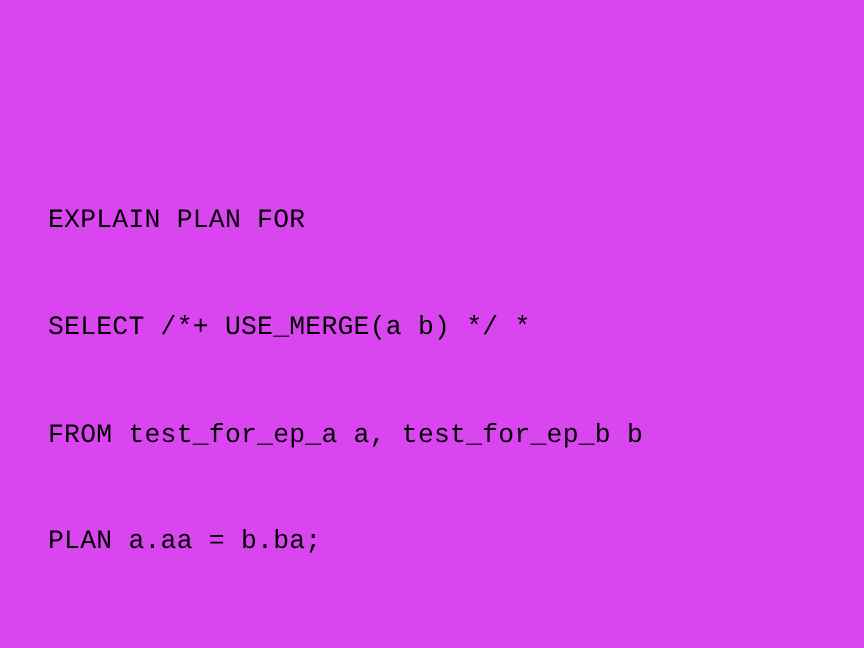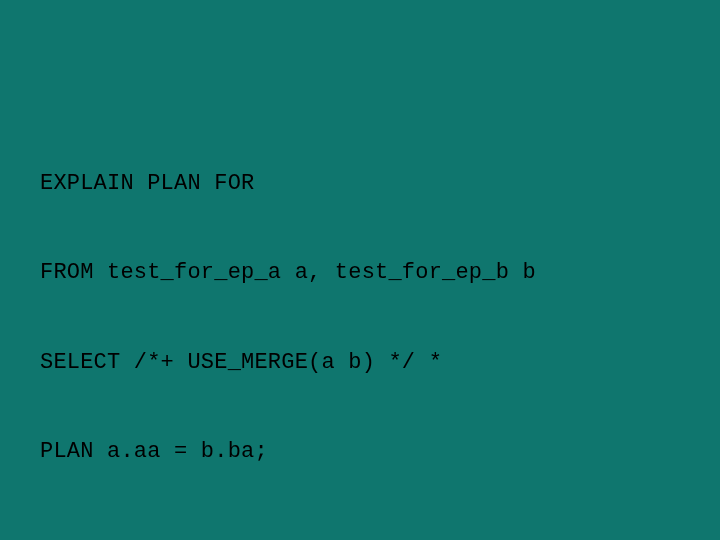--- a/index.html
+++ b/index.html
@@ -8,36 +8,36 @@
     width: 720px;
     height: 540px;
     background: #fff;
     font-family: "Arial", "Helvetica", sans-serif;
   }
   .slide {
     box-sizing: border-box;
     width: 720px;
     height: 540px;
     padding: 110px 40px 0 40px;
-    background: #0f766e;
+    background: #d946ef;
   }
   .sql-block {
     font-family: "MS Gothic", "SimSun", "Courier New", monospace;
     font-size: 22px;
     line-height: 1.35;
     color: #000;
     letter-spacing: 0.2px;
     white-space: pre;
   }
 </style>
 </head>
 <body>
 
 <div class="slide">
 
   <div class="sql-block">
     <div>EXPLAIN PLAN FOR</div>
+    <div>SELECT /*+ USE_MERGE(a b) */ *</div>
     <div>FROM test_for_ep_a a, test_for_ep_b b</div>
-    <div>SELECT /*+ USE_MERGE(a b) */ *</div>
     <div>PLAN a.aa = b.ba;</div>
   </div>
 
 </div>
 
 </body></html>

